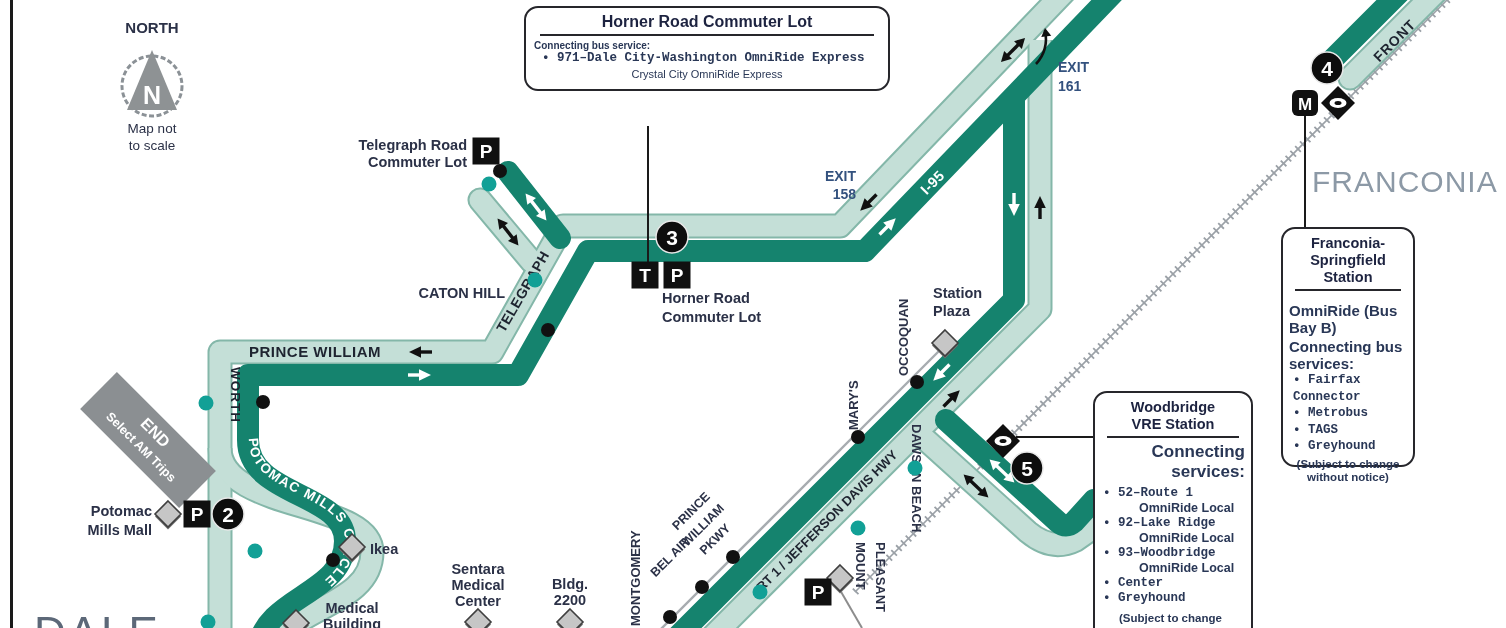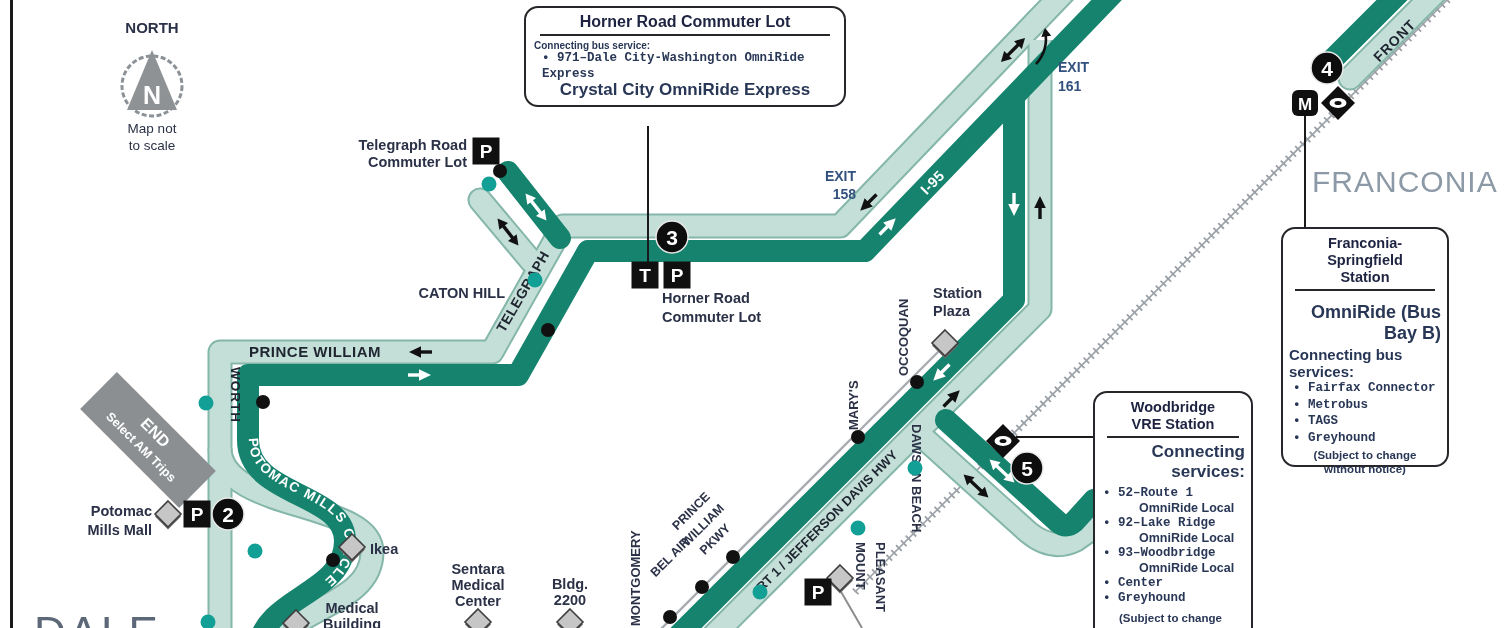--- a/index.html
+++ b/index.html
@@ -6,34 +6,34 @@
   body{width:1506px;height:628px;overflow:hidden;position:relative;
        font-family:"Liberation Sans",sans-serif;}
   #map-svg{position:absolute;left:0;top:0;}
   svg text{font-family:"Liberation Sans",sans-serif;}
   .callout{position:absolute;background:#ffffff;border:2.5px solid #26262b;border-radius:14px;
            color:#293756;box-sizing:border-box;}
   .callout .title{font-weight:bold;text-align:center;color:#1d2340;}
   .callout .rule{border-top:2px solid #26262b;margin:3px 6px 4px 6px;}
   .callout .sub{font-weight:bold;}
   .callout .b{font-weight:bold;font-family:Liberation Mono, monospace;}
-  #horner-callout{left:524px;top:6px;width:322px;padding:5px 8px 7px 8px;}
+  #horner-callout{left:524px;top:6px;width:366px;padding:5px 8px 7px 8px;}
   #horner-callout .title{font-size:16px;}
   #horner-callout .sub{font-size:10px;}
   #horner-callout .b{font-size:12.5px;padding-left:8px;line-height:15.5px;}
-  #horner-callout .b-cont{font-size:17px;font-weight:bold;text-align:center;line-height:15.5px;}
+  #horner-callout .b-cont{font-size:11px;font-weight:normal;text-align:center;line-height:15.5px;}
   #woodbridge-callout{left:1093px;top:391px;width:160px;height:300px;padding:6px 6px;}
   #woodbridge-callout .title{font-size:14.5px;line-height:17px;}
   #woodbridge-callout .sub{font-size:17px;margin:2px 0 4px 10px;text-align:right;}
   #woodbridge-callout .b{font-size:12.5px;line-height:15px;margin-top:0;margin-left:2px;}
   #woodbridge-callout .b2{font-size:12.5px;font-weight:bold;line-height:15px;margin-left:38px;}
   #woodbridge-callout .note{font-size:11.5px;font-weight:bold;margin-top:6px;margin-left:18px;}
-  #franconia-callout{left:1281px;top:227px;width:168px;height:240px;padding:6px 6px;}
+  #franconia-callout{left:1281px;top:227px;width:134px;height:240px;padding:6px 6px;}
   #franconia-callout .title{font-size:14.5px;line-height:17px;}
-  #franconia-callout .bay{font-size:18px;font-weight:bold;text-align:right;margin-top:11px;}
+  #franconia-callout .bay{font-size:15px;font-weight:bold;text-align:left;margin-top:11px;}
   #franconia-callout .sub{font-size:15px;text-align:left;margin-top:2px;}
   #franconia-callout .b{font-size:12.5px;line-height:16.5px;margin-left:4px;}
   #franconia-callout .note{font-size:11.5px;font-weight:bold;text-align:center;margin-top:3px;line-height:13.5px;}
 </style>
 </head>
 <body>
 
 <svg id="map-svg" width="1506" height="628" viewBox="0 0 1506 628">
   <defs>
     <g id="arr">

